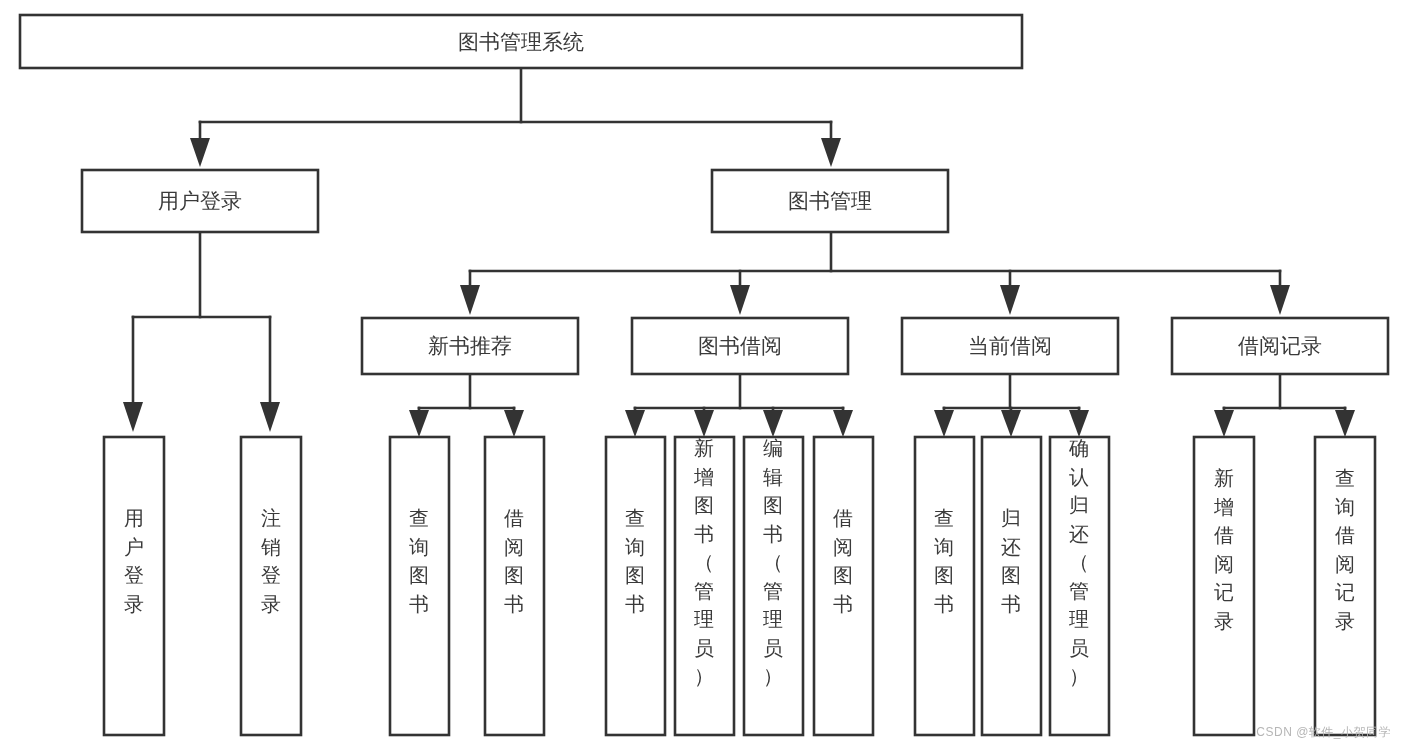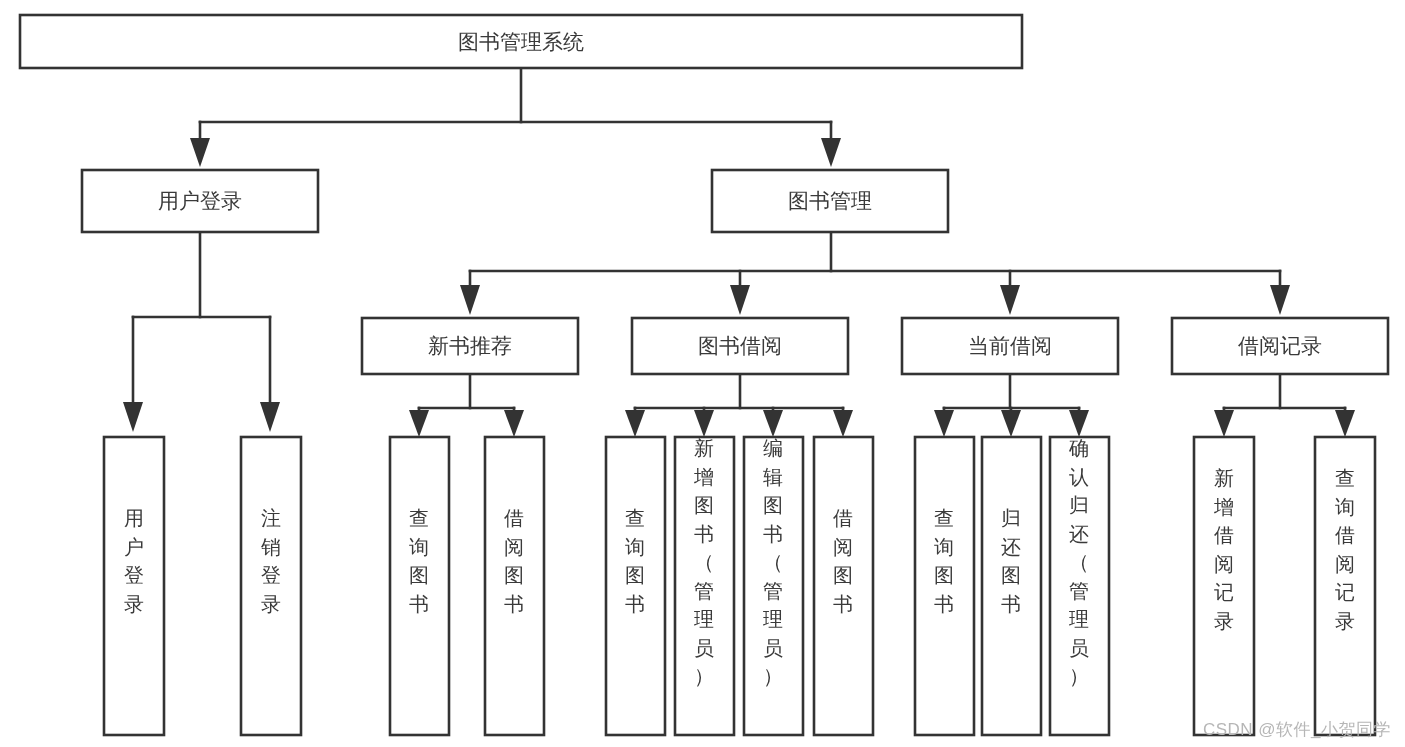--- a/index.html
+++ b/index.html
@@ -54,21 +54,21 @@
     fill: #3a3a3a;
     font-family: "Liberation Sans", "DejaVu Sans", sans-serif;
     font-size: 20px;
     text-anchor: middle;
   }
   .watermark {
     position: absolute;
     right: 14px;
     bottom: 6px;
     font-family: "Liberation Sans", "DejaVu Sans", sans-serif;
-    font-size: 17px;
+    font-size: 12px;
     color: #b6b6b6;
     letter-spacing: 0.5px;
     white-space: nowrap;
     user-select: none;
   }
 </style>
 </head>
 <body>
 
 <div id="diagram-root">

